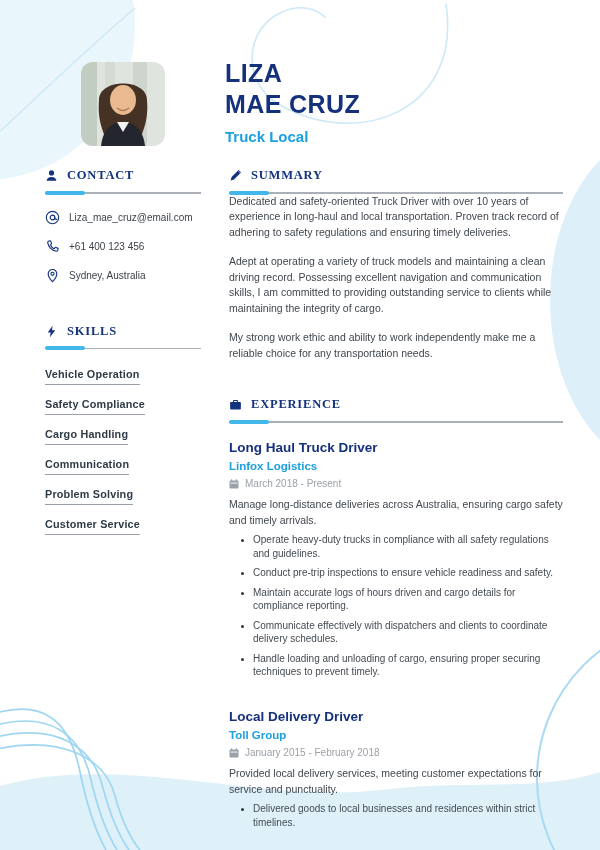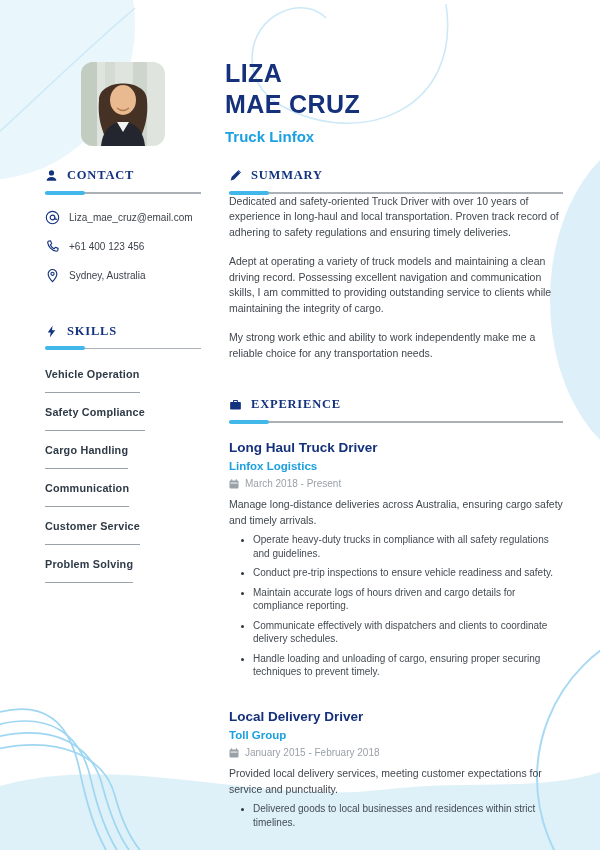--- a/index.html
+++ b/index.html
@@ -28,21 +28,21 @@
   
   .contact-rows{margin-top:16px;}
   .c-row{display:flex;align-items:center;gap:9px;margin-bottom:14px;}
   .c-icn{width:15px;height:15px;flex:0 0 auto;display:block;}
   .c-text{font-size:10px;color:#3c434b;}
 
   
   .skills-sec{margin-top:41px;}
   .skill-list{list-style:none;margin:15px 0 0;padding:0;}
   .skill-list li{margin-bottom:9px;}
-  .skill{display:inline-block;font-size:10.8px;font-weight:700;color:#2e3a46;padding-bottom:12px;border-bottom:1px solid #9aa1a8;letter-spacing:.2px;}
+  .skill{display:inline-block;font-size:10.8px;font-weight:700;color:#2e3a46;padding-bottom:4px;border-bottom:1px solid #9aa1a8;letter-spacing:.2px;}
 
   
   .passions-sec{margin-top:46px;}
   .passion-title{margin-top:16px;font-size:12.5px;font-weight:700;color:#16317c;}
   .passion-text{margin-top:7px;font-size:10px;color:#4a5158;line-height:1.6;}
 
   
   .summary-par{margin:0 0 13px;font-size:10.5px;color:#40474e;line-height:1.5;}
   .summary-pars{}
 
@@ -89,21 +89,21 @@
         <path d="M18 38 C18 16 66 16 66 38 C68 62 60 70 58 84 L26 84 C24 70 16 62 18 38 Z" fill="#463225"></path>
         <ellipse cx="42" cy="38" rx="13" ry="15" fill="#e9b98f"></ellipse>
         <path d="M36 44 q6 5 12 0" stroke="#b07a52" stroke-width="1.4" fill="none" transform="translate(0,2)"></path>
         <path d="M20 84 C22 66 32 60 42 60 C52 60 62 66 64 84 Z" fill="#23262e"></path>
         <path d="M36 60 L42 70 L48 60 Z" fill="#f3f4f2"></path>
       </svg>
     </div>
 
     <div class="name-block">
       <h1 class="name"><span>LIZA</span><br><span>MAE CRUZ</span></h1>
-      <div class="job-title">Truck Linfox</div>
+      <div class="job-title">Truck Local</div>
     </div>
 
     <aside class="sidebar">
 
       <section>
         <div class="sec-head">
           <svg class="icn" viewBox="0 0 16 16" fill="#14337e" xmlns="http://www.w3.org/2000/svg">
               <path d="M8 8a3.2 3.2 0 1 0 0-6.4A3.2 3.2 0 0 0 8 8zm-6 6.6c0-3.1 2.7-4.9 6-4.9s6 1.8 6 4.9z"></path>
             </svg>
           <span class="sec-label">CONTACT</span>
@@ -140,22 +140,22 @@
               <path d="M9.2 1 L3.4 9.3 H6.9 L6.1 15 L12.6 6.6 H8.7 Z"></path>
             </svg>
           <span class="sec-label">SKILLS</span>
         </div>
         <div class="divider"></div>
         <ul class="skill-list">
           <li><span class="skill">Vehicle Operation</span></li>
           <li><span class="skill">Safety Compliance</span></li>
           <li><span class="skill">Cargo Handling</span></li>
           <li><span class="skill">Communication</span></li>
+          <li><span class="skill">Problem Solving</span></li>
           <li><span class="skill">Customer Service</span></li>
-          <li><span class="skill">Problem Solving</span></li>
         </ul>
       </section>
 
 
     </aside>
 
     <main class="main">
 
       <section>
         <div class="sec-head">

